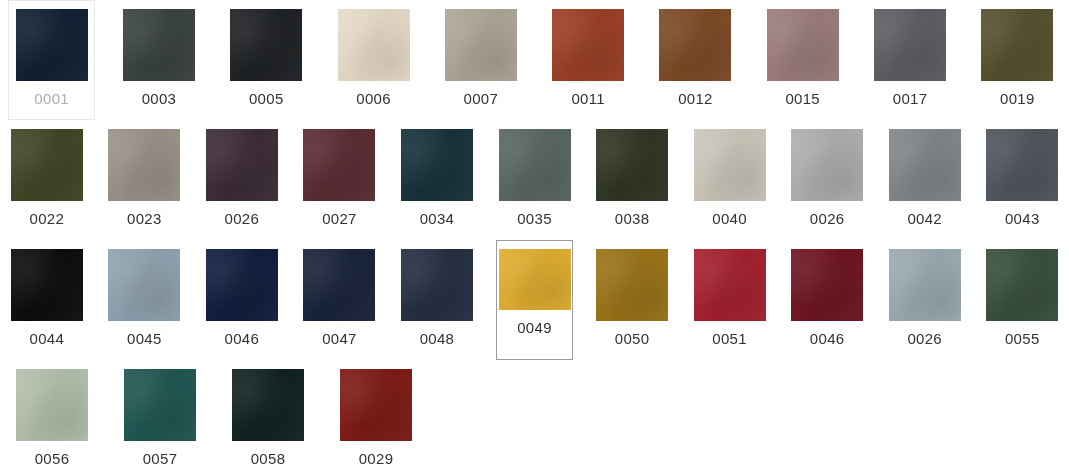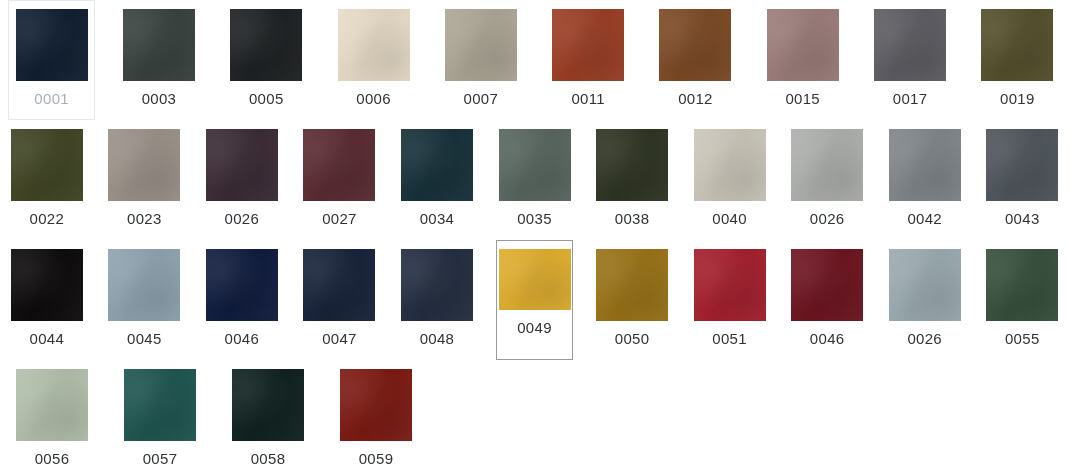--- a/index.html
+++ b/index.html
@@ -220,16 +220,16 @@
       <div class="swatch-tile">
         <span class="swatch-chip" title="#1f5651" style="background: rgb(31, 86, 81);"></span>
         <span class="swatch-label">0057</span>
       </div>
       <div class="swatch-tile">
         <span class="swatch-chip" title="#0f2220" style="background: rgb(15, 34, 32);"></span>
         <span class="swatch-label">0058</span>
       </div>
       <div class="swatch-tile">
         <span class="swatch-chip" title="#7d1a12" style="background: rgb(125, 26, 18);"></span>
-        <span class="swatch-label">0059</span>
+        <span class="swatch-label">0029</span>
       </div>
     </div>
   </div>
 
 </body></html>

